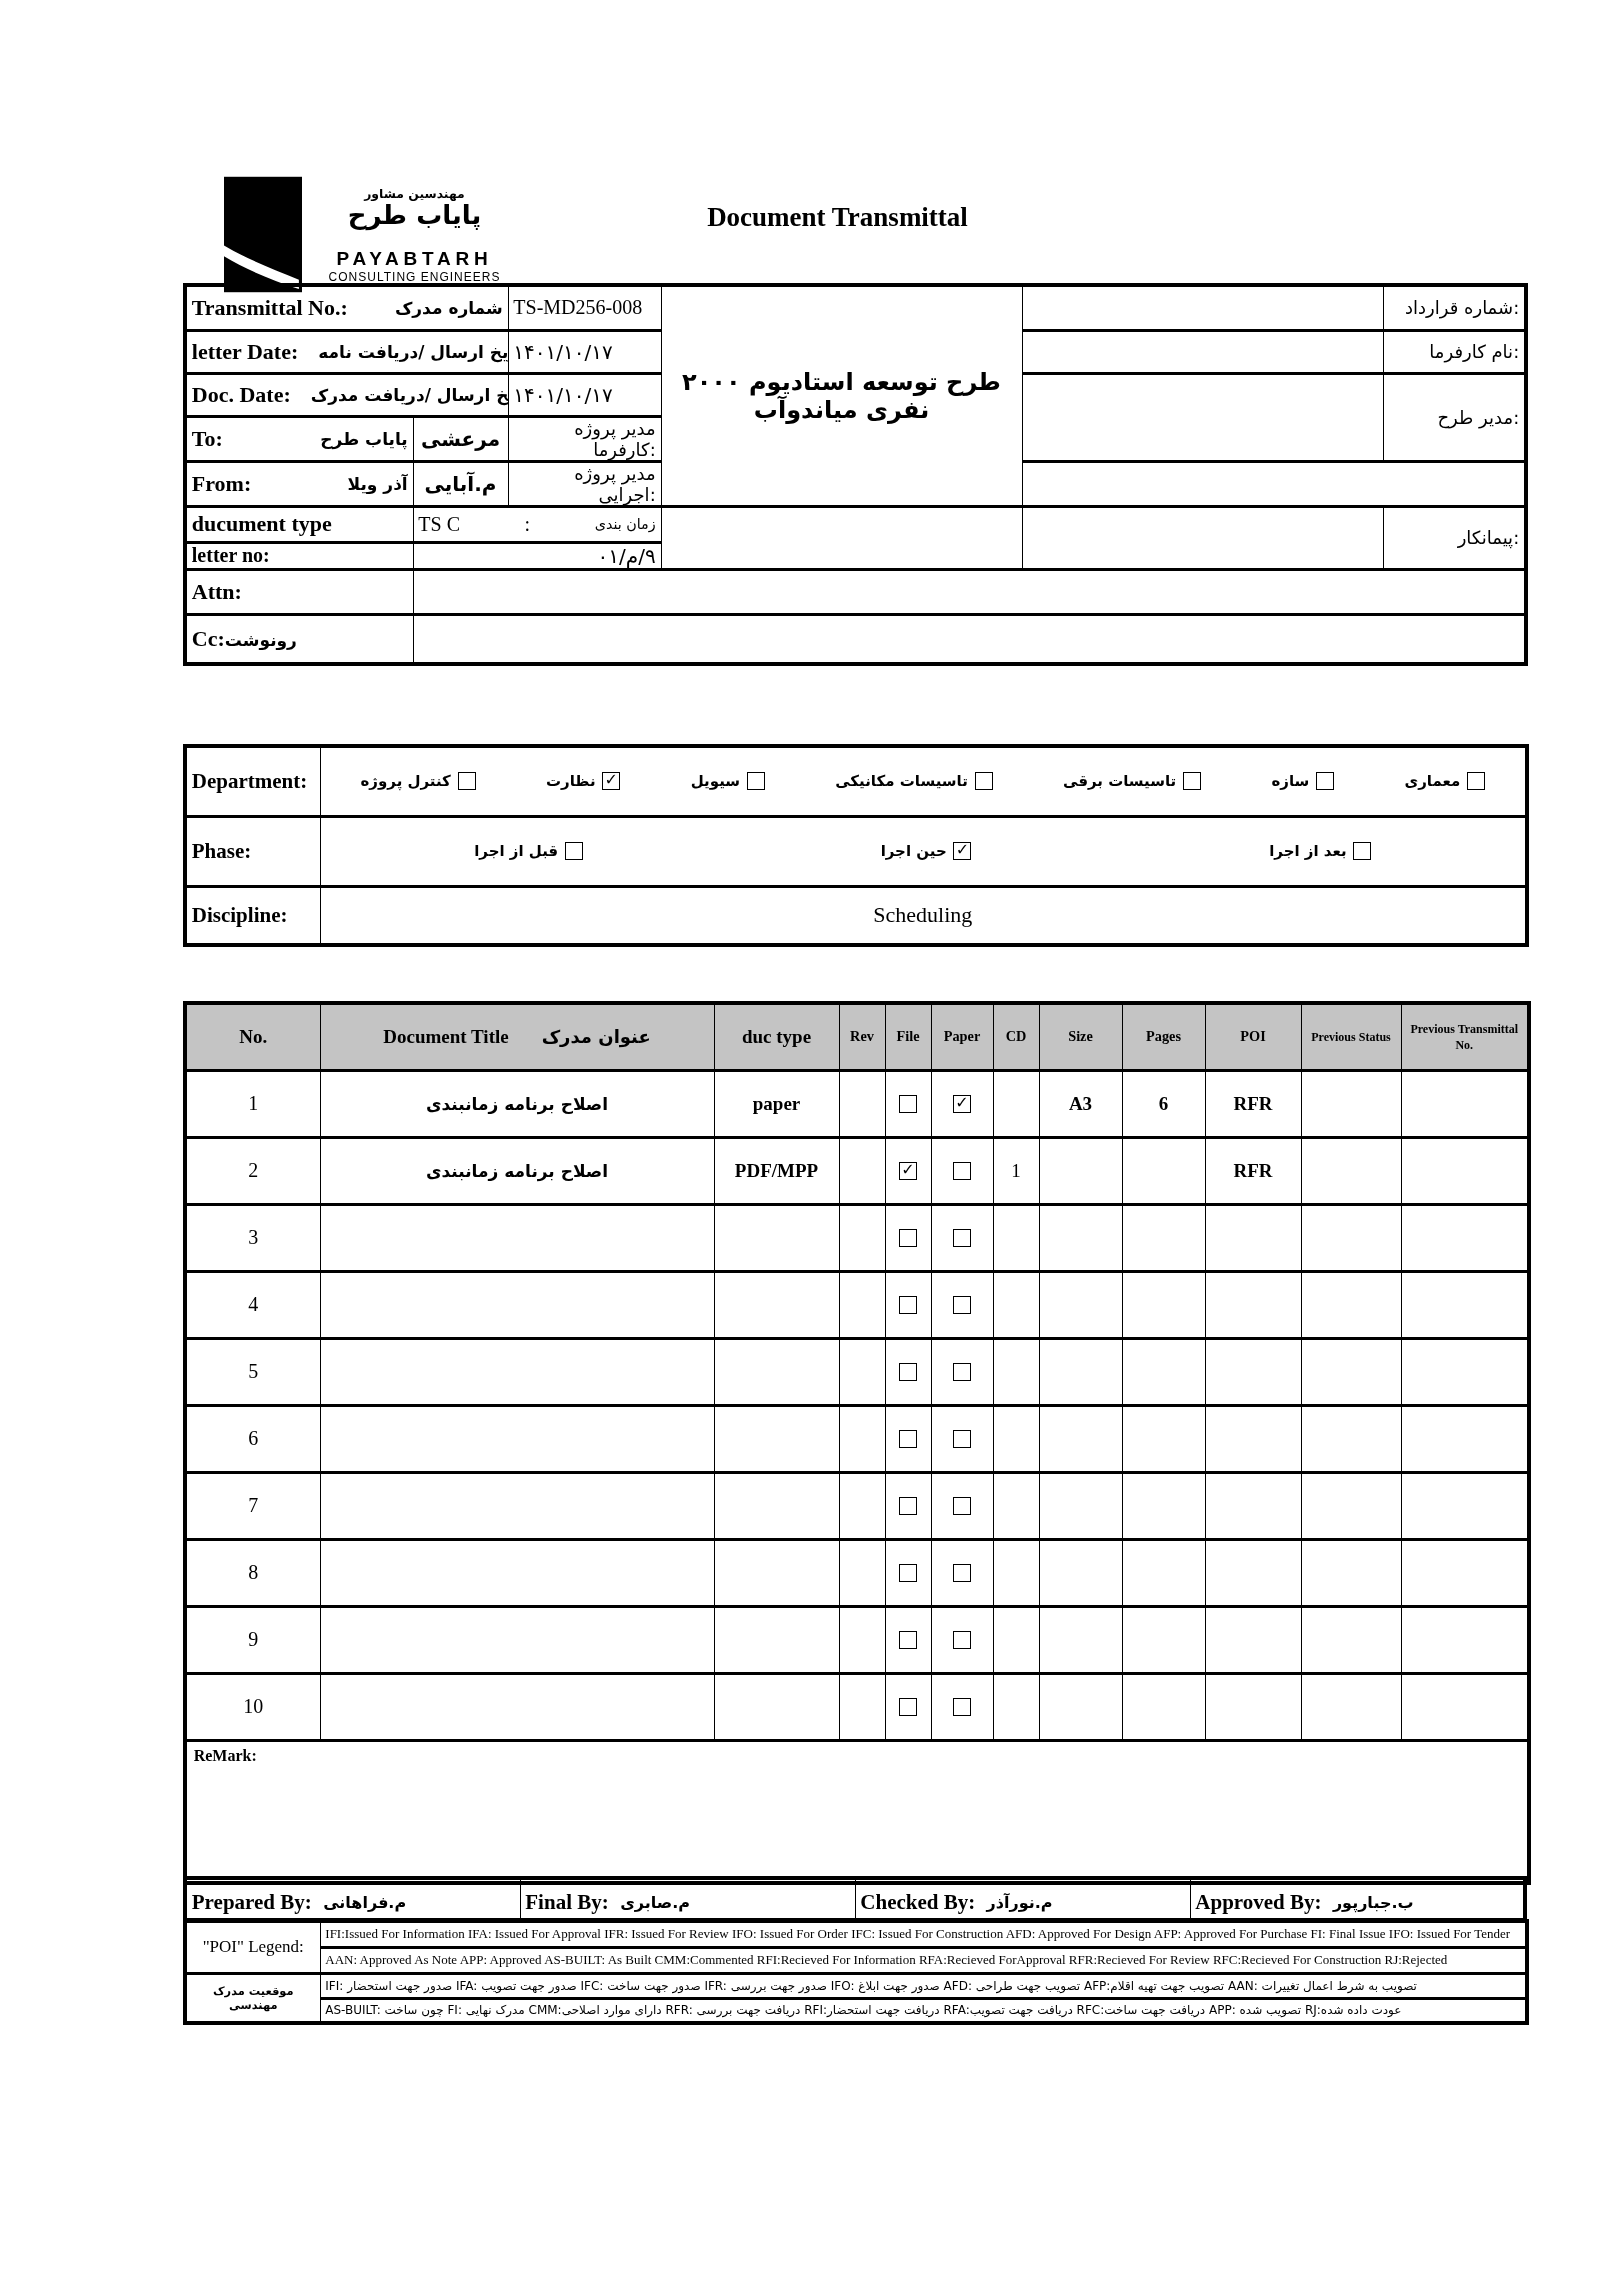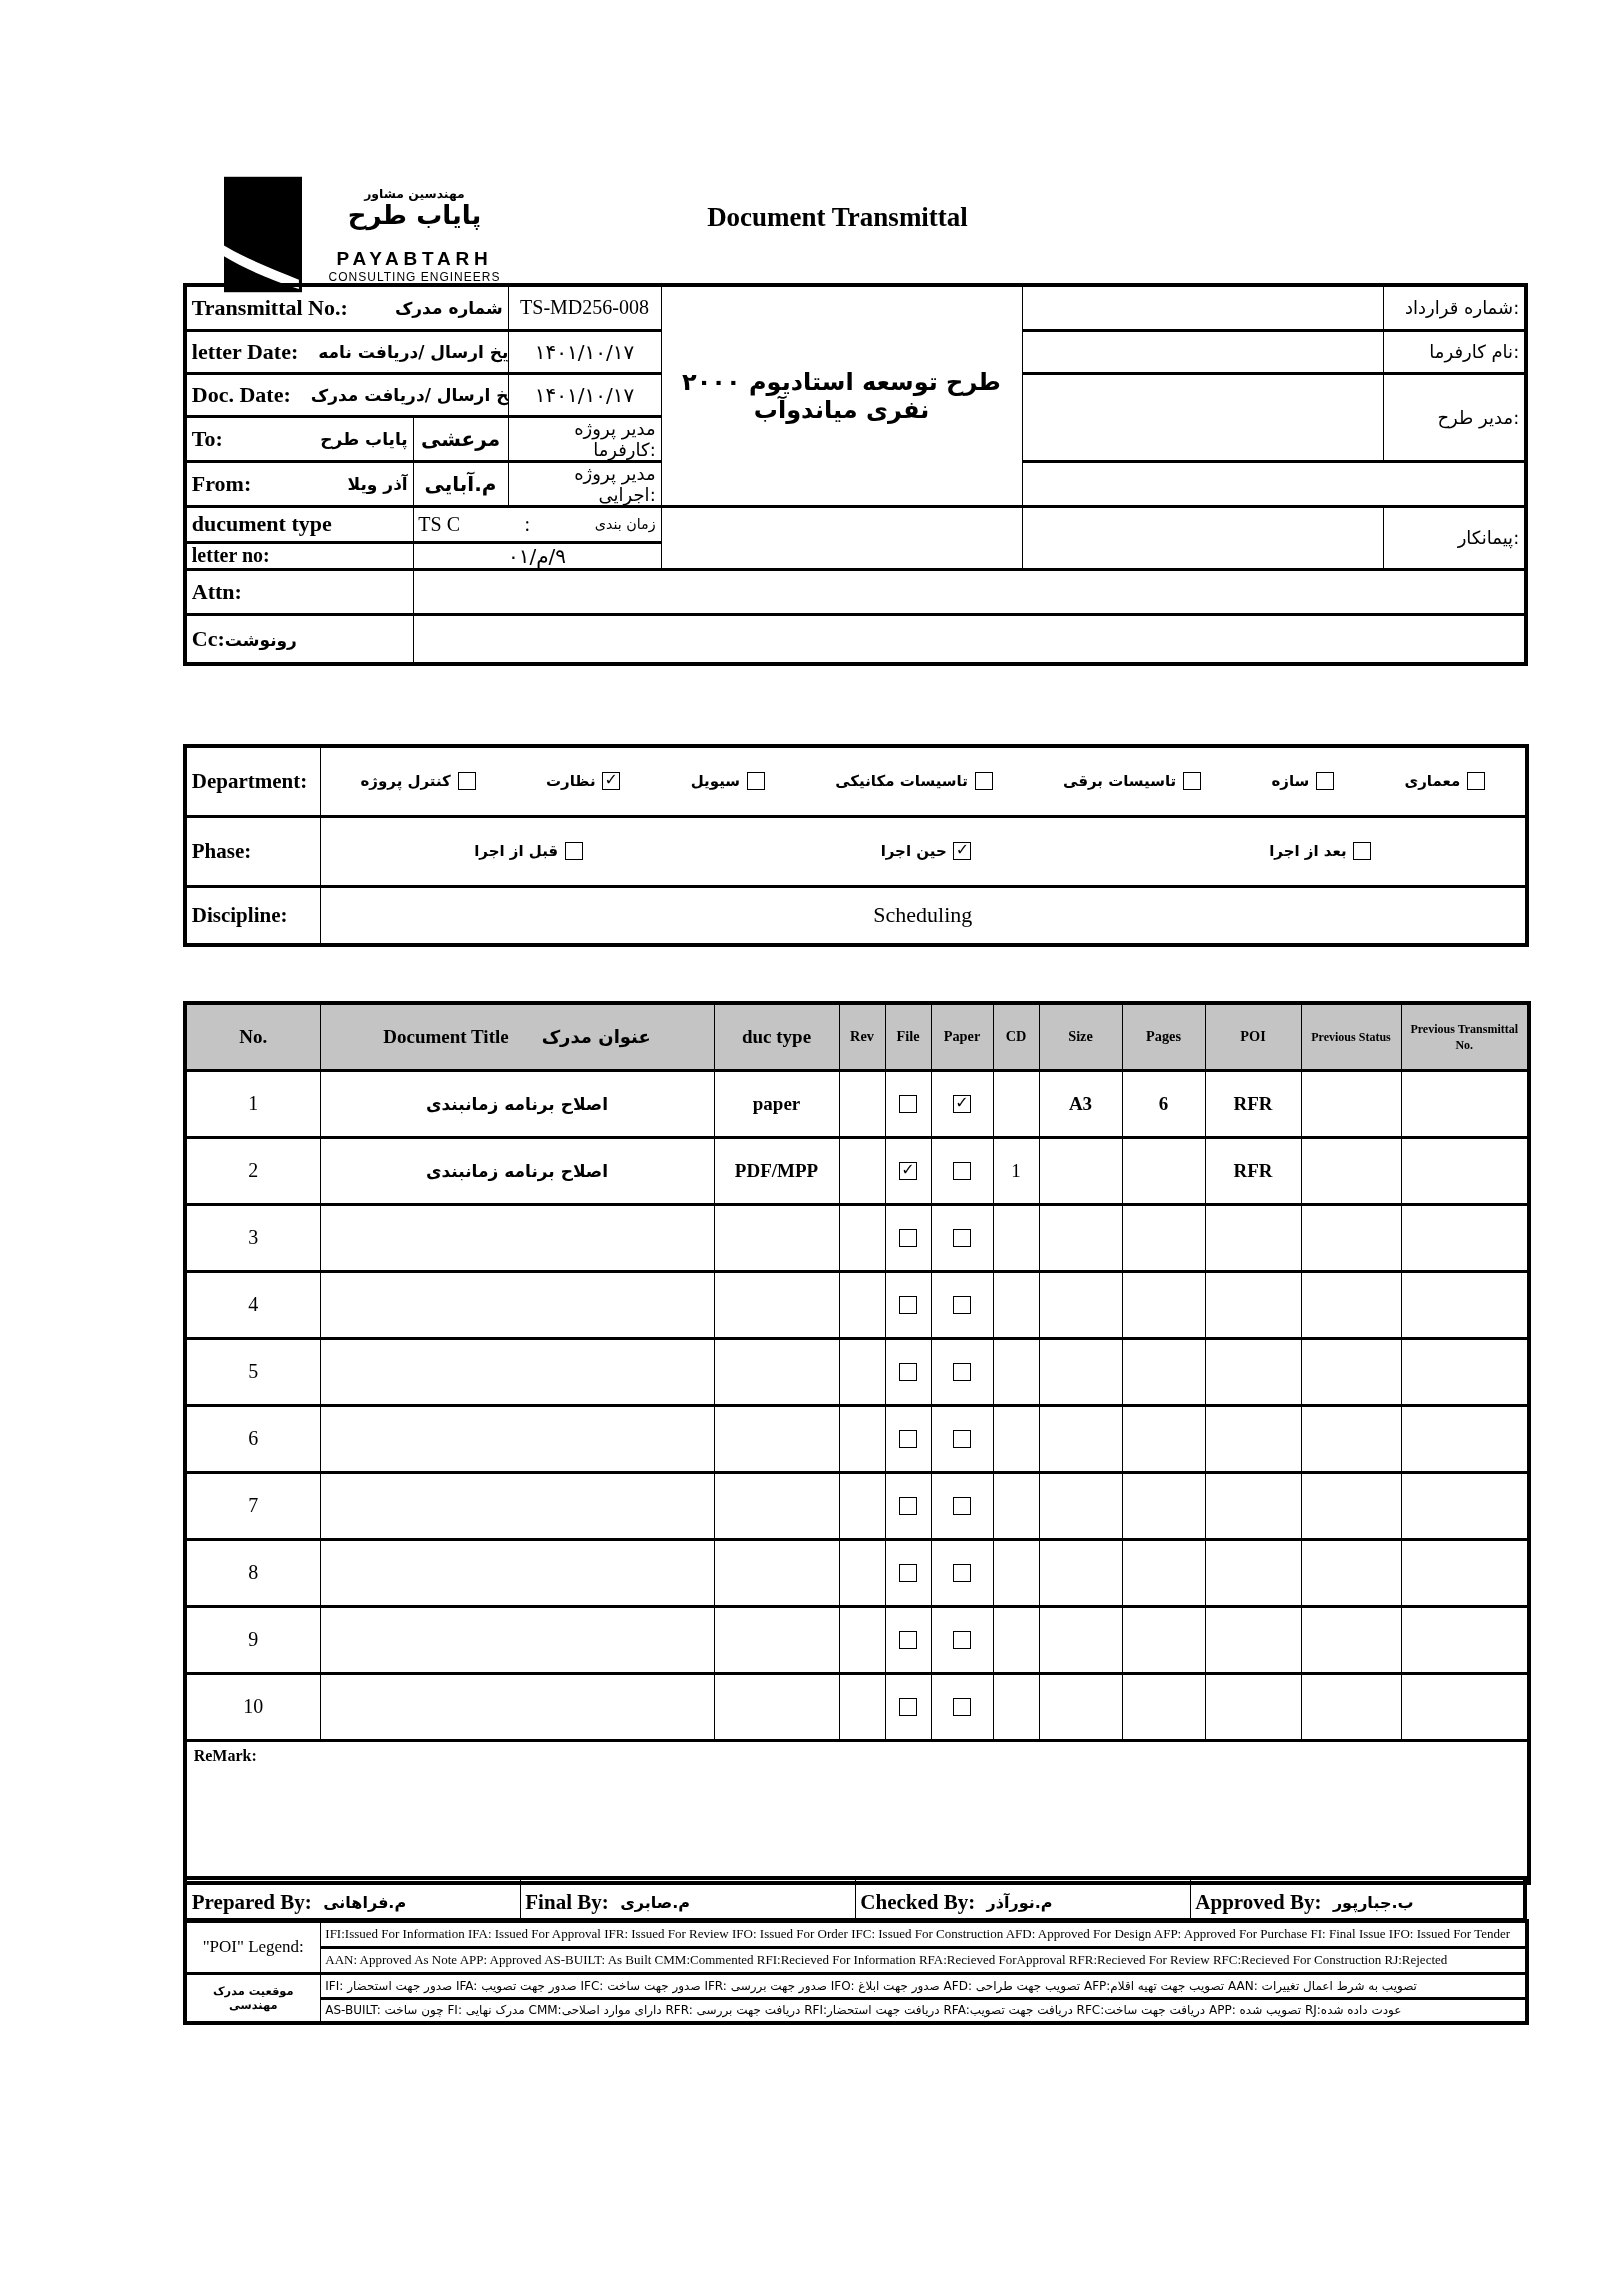--- a/index.html
+++ b/index.html
@@ -26,21 +26,21 @@
   .t-top  { top:283px;  border:4.8px solid #000; }
   .t-class{ top:744px; border:4.8px solid #000; }
   .t-main { top:1001px; border:4.8px solid #000; }
   .t-sig  { top:1876px; border:4.8px solid #000; }
   .t-legend{ top:1919px; border:4.8px solid #000; }
 
   .flex { display:flex; align-items:center; justify-content:space-between;gap:20px; }
   .en-lbl { font-weight:bold; font-size:22px; white-space:nowrap; }
   .fa { font-family:"DejaVu Sans",sans-serif; }
   .fa-lbl { font-weight:bold; font-size:17px; white-space:nowrap; }
-  .val { font-size:20px; text-align:center; }
+  .val { font-size:20px; }
   .title-cell { text-align:center; font-weight:bold; font-size:24px; }
   .right-lbl { text-align:right; font-weight:normal; font-size:18px; }
   .center { text-align:center; }
 
   
   .cb { display:inline-block; width:16px; height:16px; border:1.9px solid #000;
         font-size:16px; line-height:14.3px; text-align:center; vertical-align:middle;
         font-family:"DejaVu Sans",sans-serif; background:#fff; }
 
   

